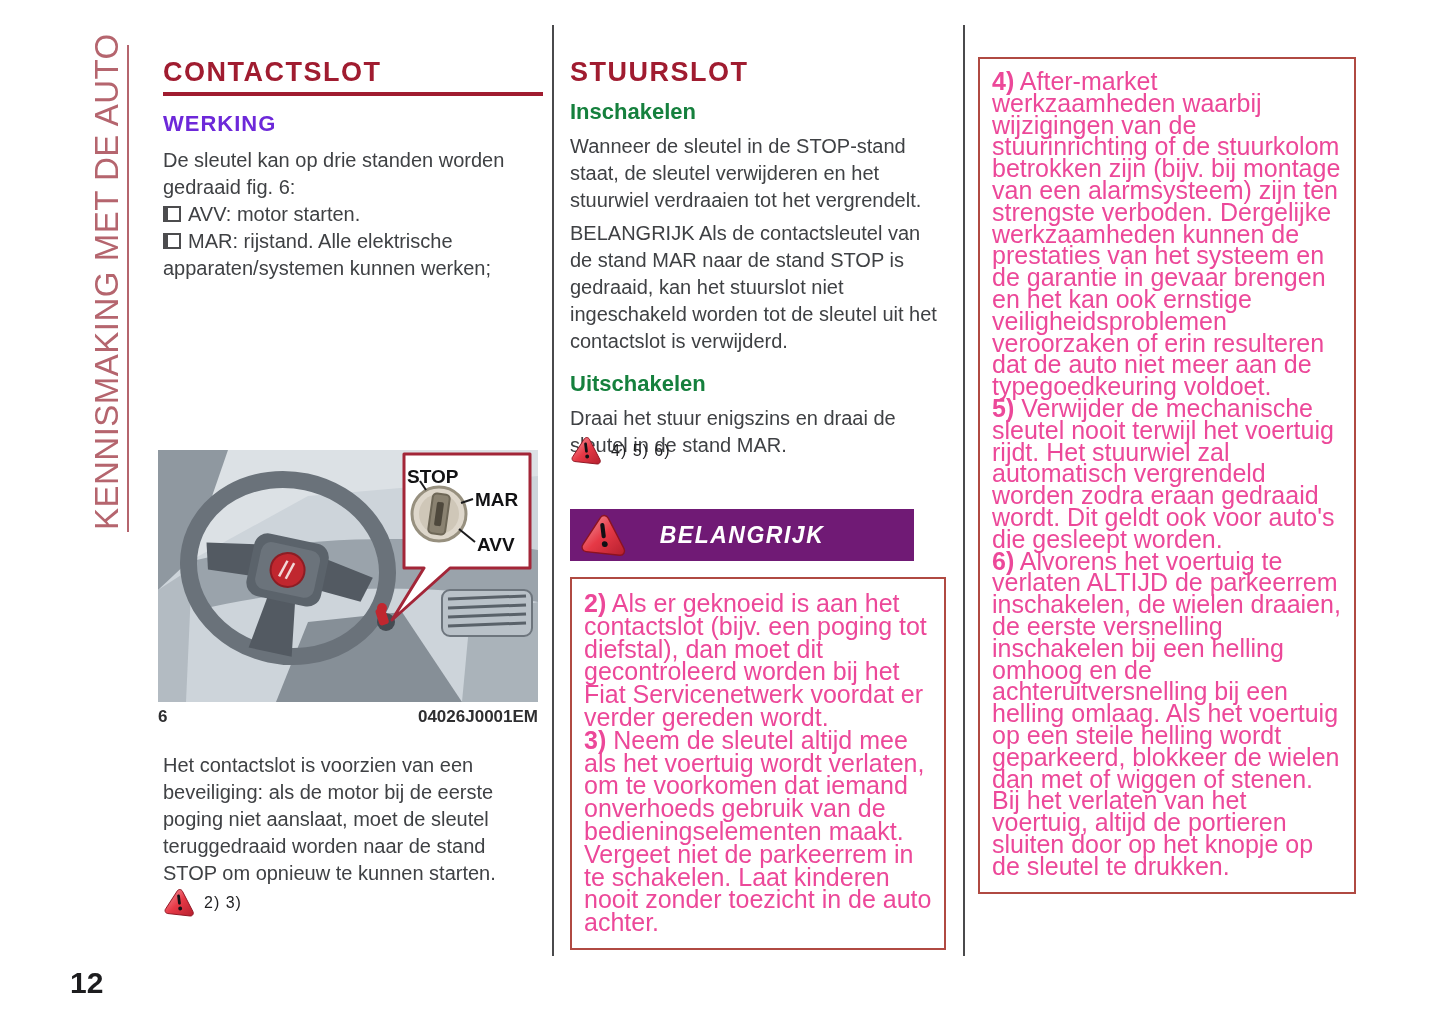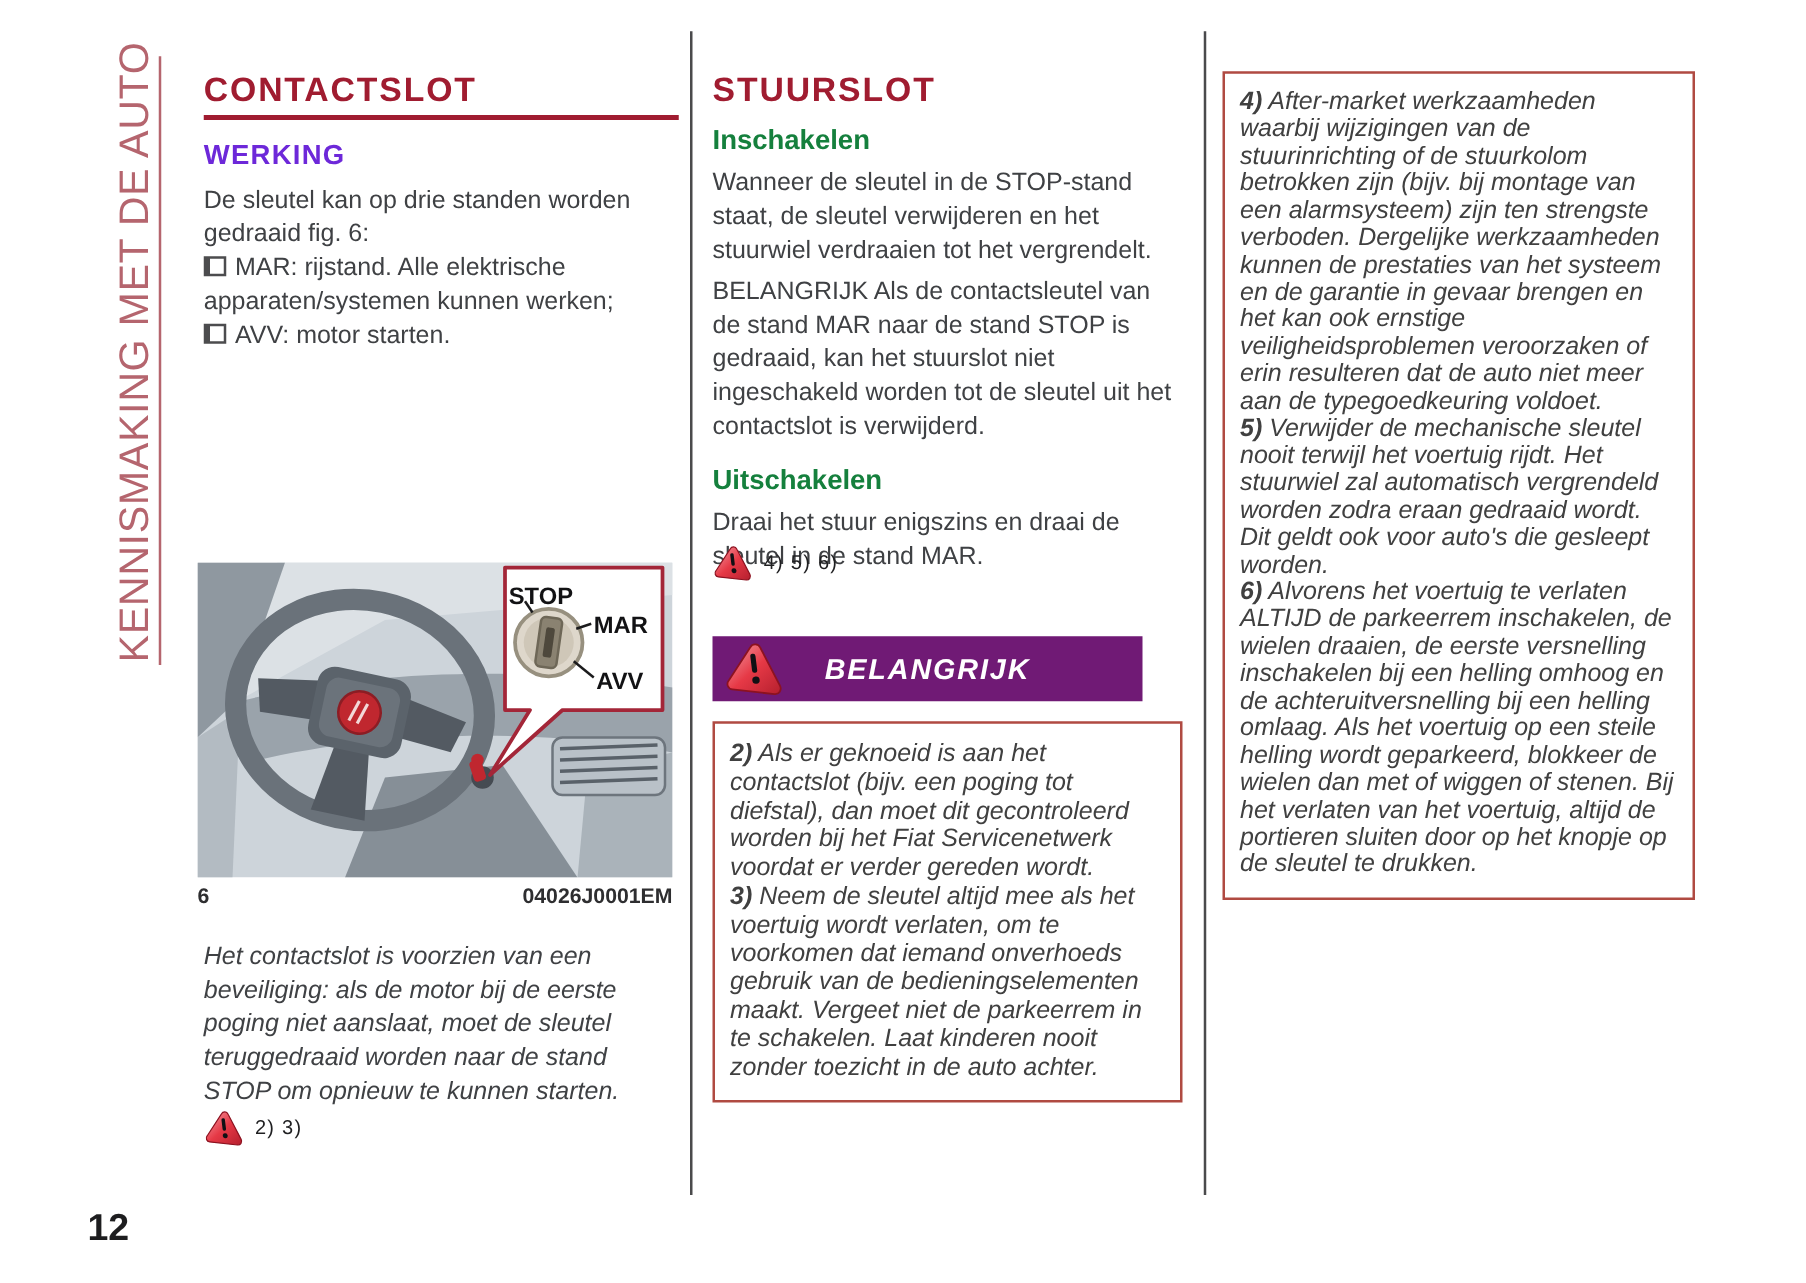--- a/index.html
+++ b/index.html
@@ -31,33 +31,33 @@
       margin-right:7px;transform:translateY(1px);}
   
   .warnrow{display:flex;align-items:center;gap:9px;}
   .warn-sm{width:32px;height:29px;flex:0 0 auto;}
   .refs{font-size:16px;font-weight:400;color:#1f1f21;letter-spacing:1px;}
   
   .figure{position:absolute;left:-5px;top:392px;width:380px;height:252px;}
   .figure svg{display:block;}
   .fig-caption{position:absolute;left:-5px;top:649px;width:380px;display:flex;
       justify-content:space-between;font-size:17px;font-weight:700;color:#2e2e30;}
-  .col1 .after-fig{position:absolute;left:0;top:694px;width:380px;margin-top:0;font-style:italic;}
+  .col1 .after-fig{position:absolute;left:0;top:694px;width:380px;margin-top:0;}
   .col1 .warnrow{position:absolute;left:0;top:830px;}
   .col2 .warnrow{position:absolute;left:0;top:378px;}
   
   .imp-bar{position:absolute;left:0;top:451px;width:344px;height:52px;background:#701a75;}
   .imp-bar .warn-lg{position:absolute;left:9px;top:4px;width:48px;height:44px;}
   .imp-bar .imp-label{display:block;text-align:center;line-height:52px;color:#ffffff;
       font-size:23px;font-weight:700;font-style:italic;letter-spacing:1.5px;}
   
   .notebox{border:2px solid #b04a42;box-sizing:border-box;background:#ffffff;}
   .col2 .notebox{position:absolute;left:0;top:519px;width:376px;padding:13px 12px 14px;}
   .notes-col3{position:absolute;left:978px;top:57px;width:378px;padding:12px 12px 15px;}
-  .note{margin:0;font-style:italic;font-size:20px;color:#404040;}
+  .note{margin:0;font-size:25px;color:#ec4899;}
   .col2 .note{line-height:22.8px;}
   .notes-col3 .note{line-height:21.8px;}
   .note-num{font-weight:700;}
   
   .page-num{position:absolute;left:70px;top:966px;font-size:30px;font-weight:700;color:#1d1d1f;}
 </style>
 </head>
 <body>
 
 <div class="sidebar-label">KENNISMAKING MET DE AUTO</div>
@@ -67,24 +67,24 @@
 <div class="vdiv two"></div>
 
 <div class="col col1">
   <div class="page-title">CONTACTSLOT</div>
   <div class="title-rule"></div>
   <div class="section-title">WERKING</div>
 
   <p class="body-text" style="margin-bottom:0;">De sleutel kan op drie standen worden gedraaid fig. 6:</p>
 
   <div class="bullet">
+    <span class="sq"></span><span>AVV: motor starten.</span>
+  </div>
+  <div class="bullet">
     <span class="sq"></span><span>MAR: rijstand. Alle elektrische apparaten/systemen kunnen werken;</span>
-  </div>
-  <div class="bullet">
-    <span class="sq"></span><span>AVV: motor starten.</span>
   </div>
 
   <div class="figure">
     <svg width="380" height="252" viewBox="0 0 380 252">
       <rect width="380" height="252" fill="#cdd4da"></rect>
       <polygon points="64,0 380,0 380,26 150,46 30,112" fill="#dce1e5"></polygon>
       <polygon points="0,0 70,0 32,110 0,140" fill="#8f98a0"></polygon>
       <polygon points="0,140 34,118 28,252 0,252" fill="#b3bbc2"></polygon>
       <path d="M30,112 C130,86 265,82 380,100 L380,152 C275,132 145,134 40,160 Z" fill="#9aa3ab"></path>
       <polygon points="118,252 150,172 244,162 304,252" fill="#868f97"></polygon>

